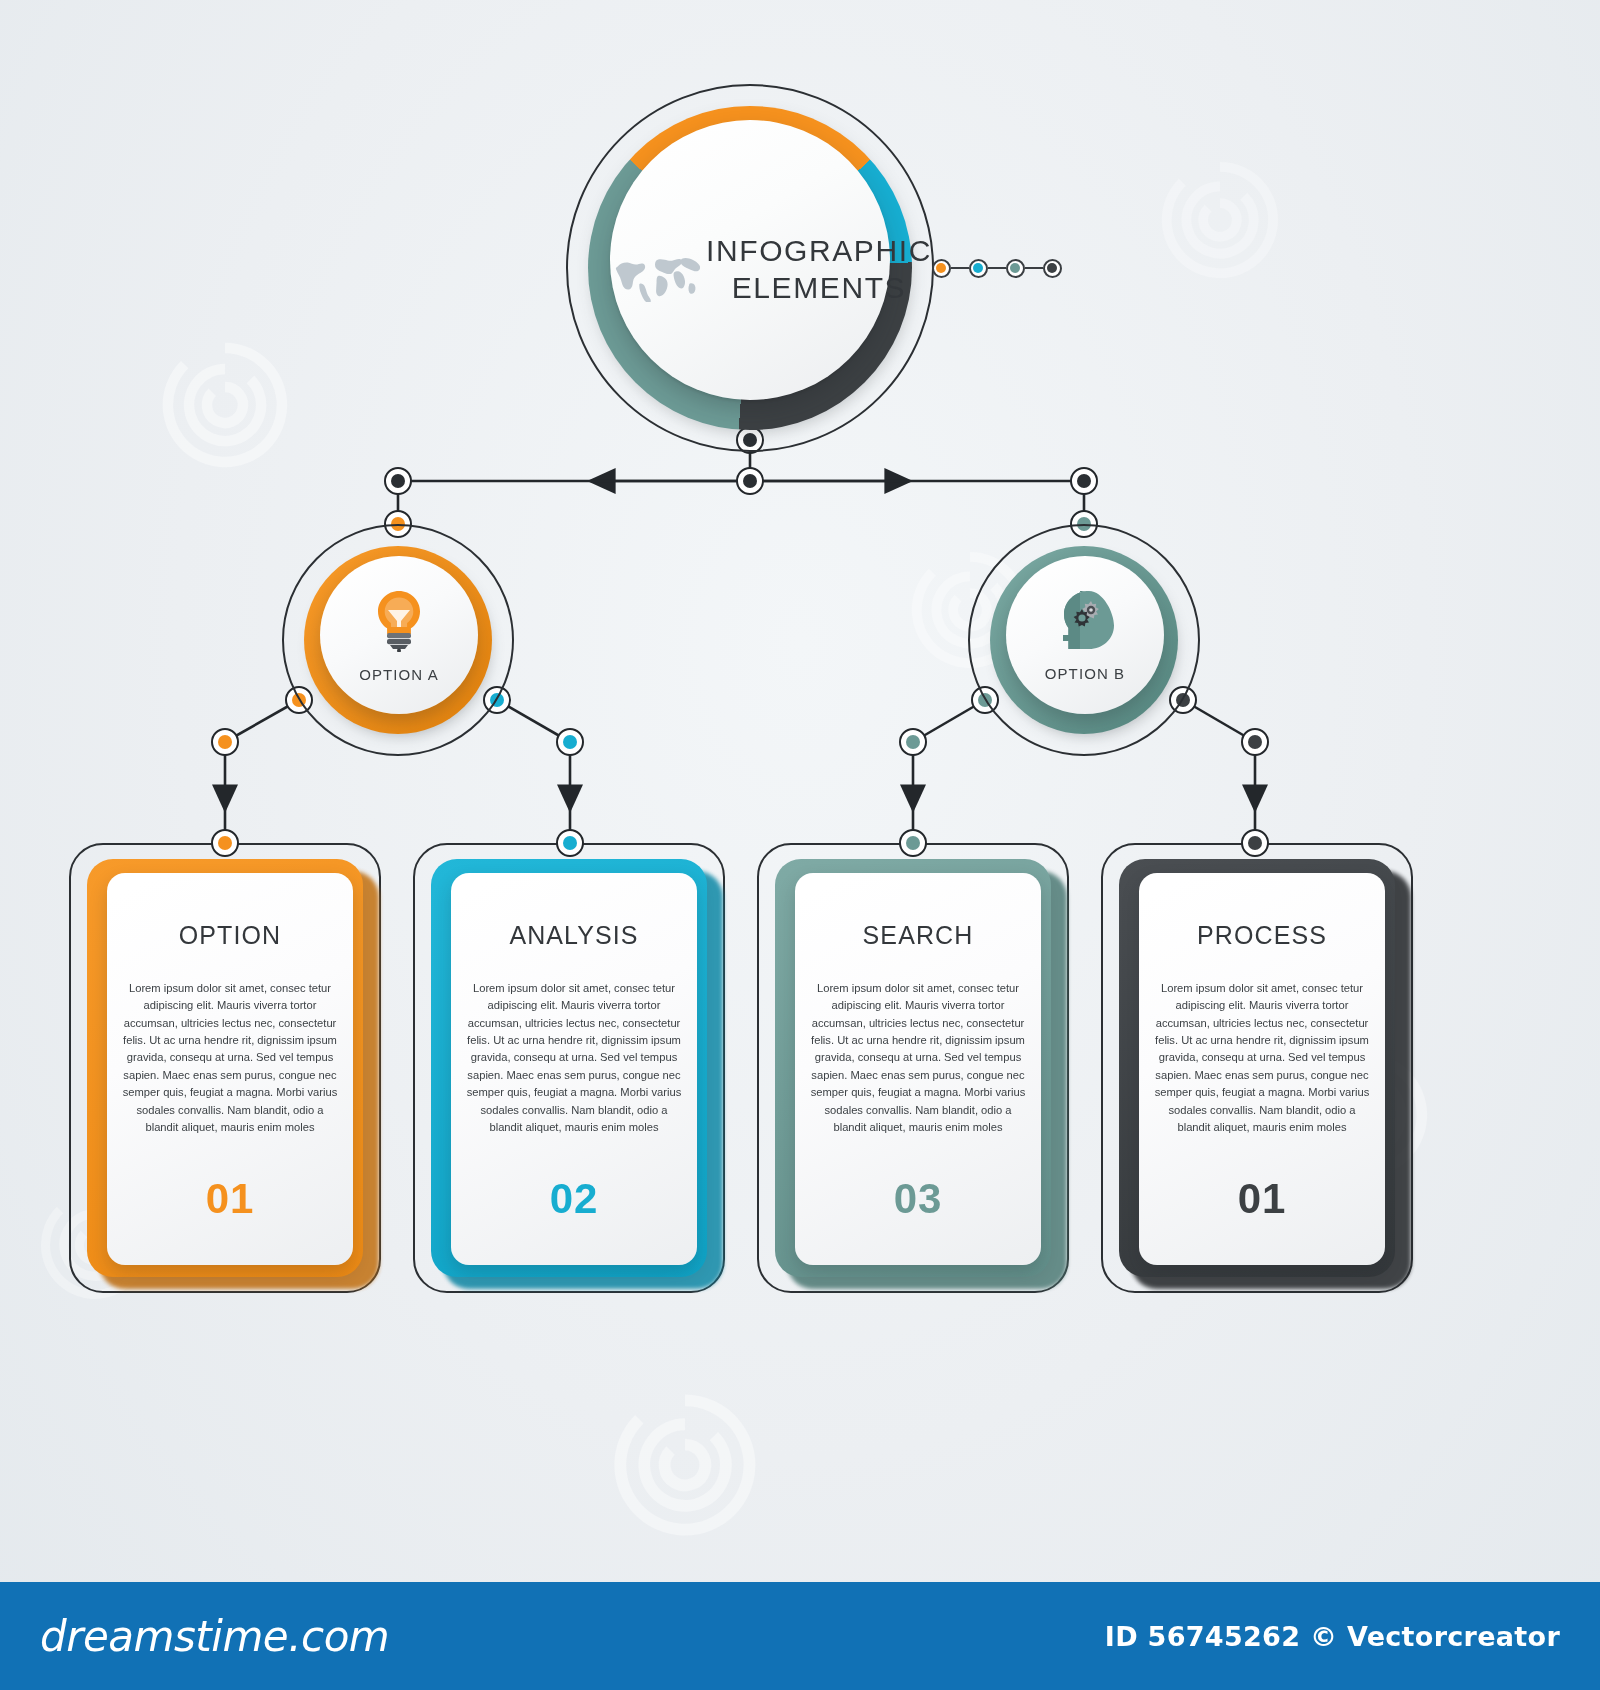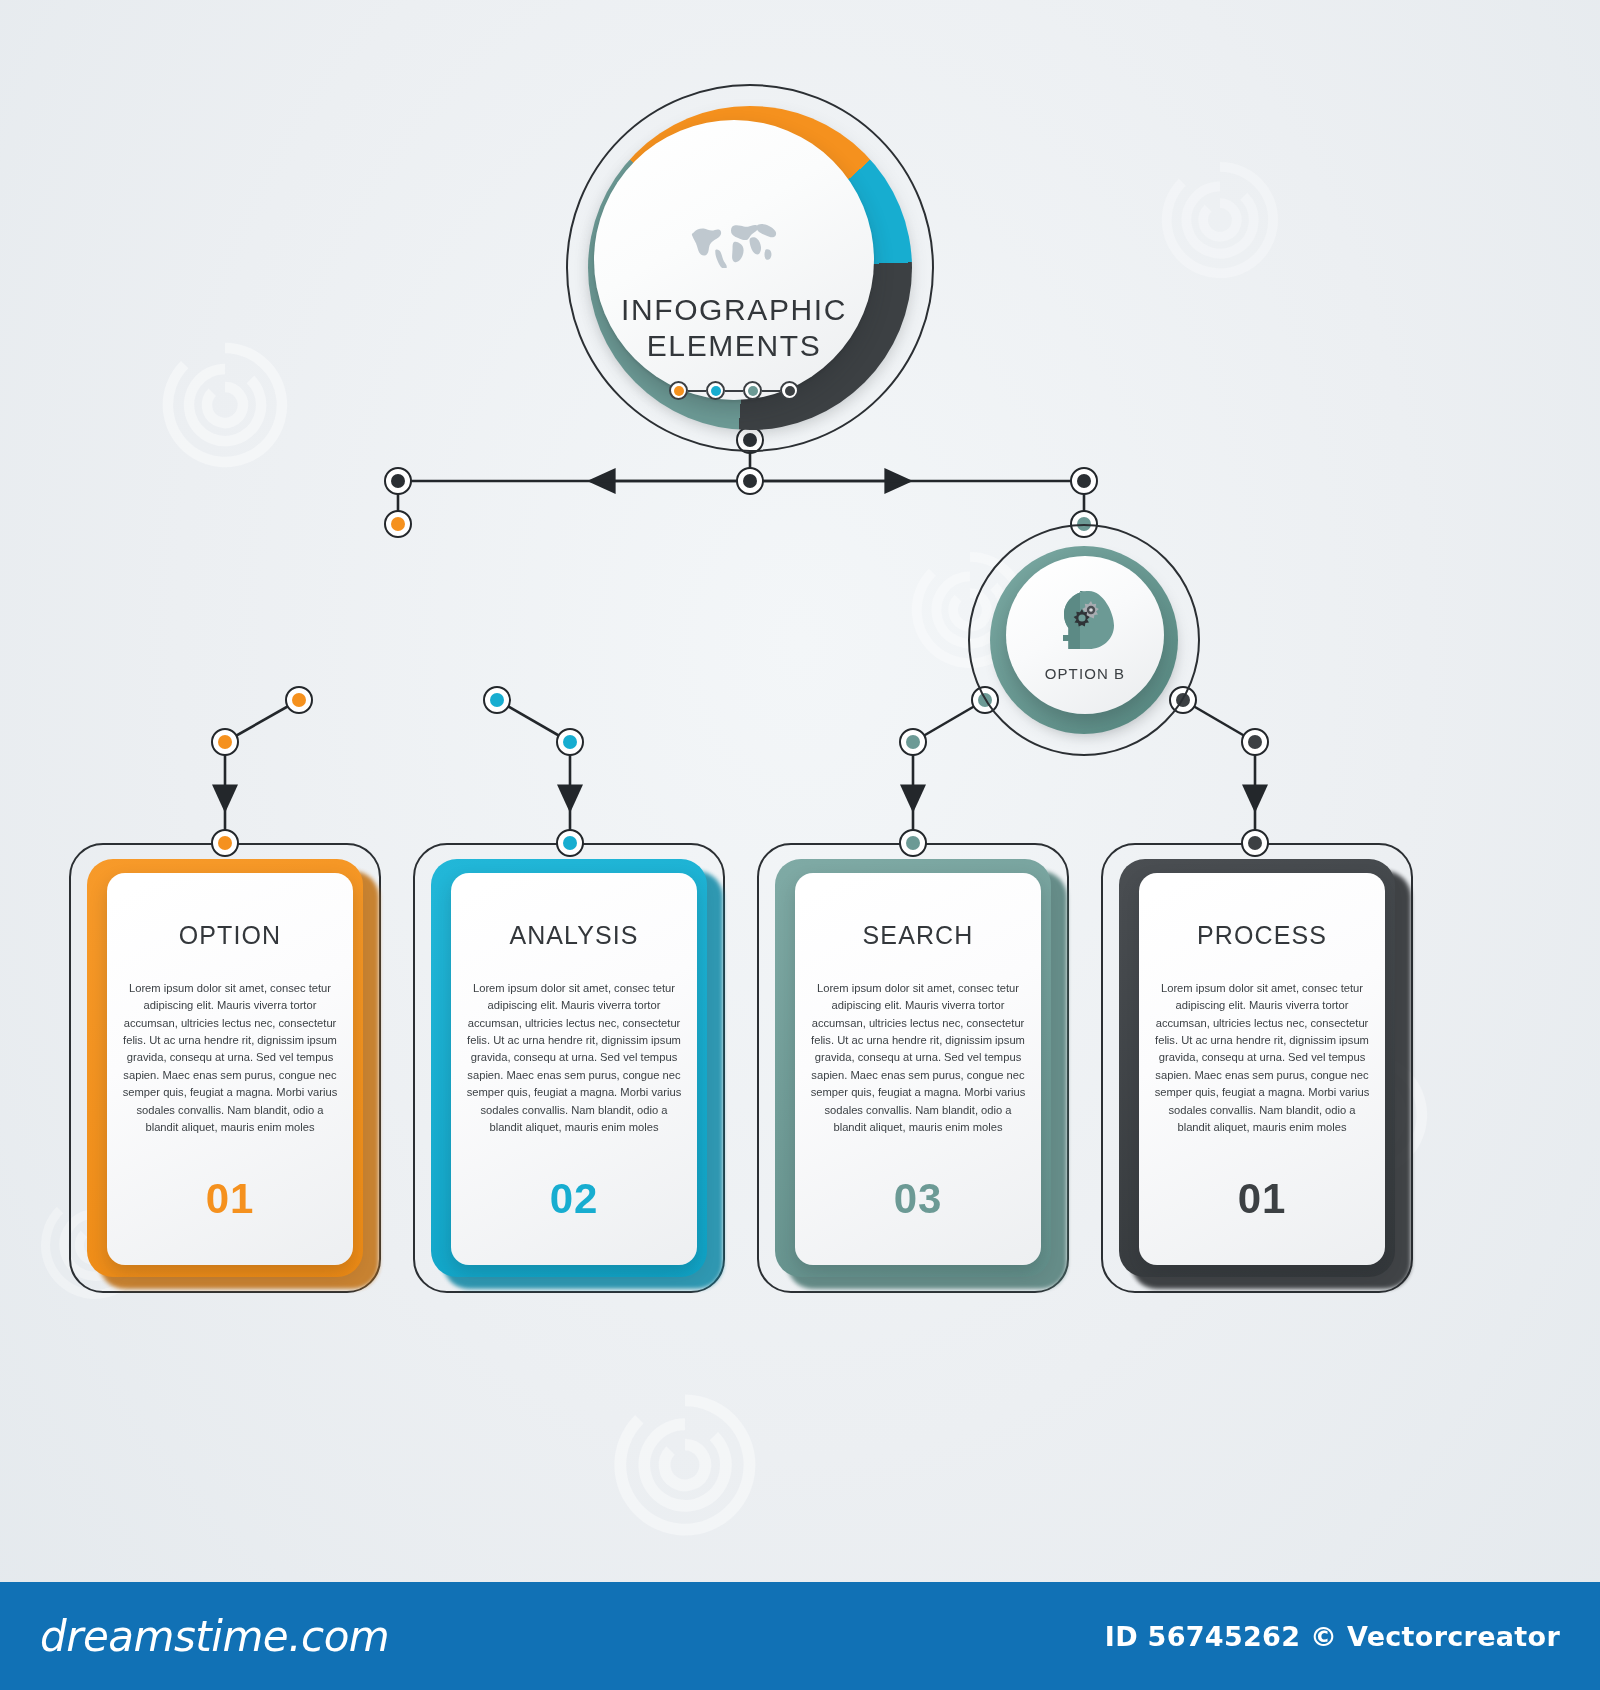--- a/index.html
+++ b/index.html
@@ -53,29 +53,29 @@
   .hero-shadow {
     position: absolute;
     left: 30px; top: 34px;
     width: 312px; height: 312px;
     border-radius: 50%;
     background: rgba(40,45,50,.30);
     filter: blur(9px);
   }
   .hero-disc {
     position: absolute;
-    left: 28px; top: 36px;
+    left: 44px; top: 36px;
     width: 280px; height: 280px;
     border-radius: 50%;
     background: linear-gradient(150deg, #ffffff 8%, #fbfcfc 40%, #eceef0 100%);
     box-shadow: 0 10px 20px rgba(30,35,40,.22), 0 2px 3px rgba(0,0,0,.10);
     display: flex;
-    flex-direction: column;
+    flex-direction: row;
     align-items: center;
-    justify-content: flex-end;
+    justify-content: flex-start;
   }
   .hero-map { margin-top: 38px; opacity: .9; }
   .hero-title {
     margin-top: 20px;
     font-size: 30px;
     letter-spacing: 1.6px;
     color: #33373b;
     text-align: center;
     line-height: 1.22;
     font-weight: 400;
@@ -405,20 +405,39 @@
             <i style="background:#6C9A95"></i>
           </span>
         <span class="hdot-link"></span>
         <span class="hdot">
             <i style="background:#3C4043"></i>
           </span>
       </div>
     </div>
   </div>
 
+  <div class="opt" style="left:282px;top:524px">
+    <div class="opt-outline"></div>
+    <div class="opt-shadow"></div>
+    <div class="opt-ring" style="background:linear-gradient(135deg,#F79A2A,#E0810C);"></div>
+    <div class="opt-disc">
+      <span>
+        <svg width="58" height="64" viewBox="0 0 58 64">
+          <path d="M29 3C17.4 3 8 12.1 8 23.4c0 7 3.6 13.2 9.1 16.9V46h23.8v-5.7C46.4 36.6 50 30.4 50 23.4 50 12.1 40.6 3 29 3z" fill="#F5911E"></path>
+          <path d="M29 9.5c-7.9 0-14.3 6.2-14.3 13.9 0 4.8 2.5 9 6.2 11.5V39h16.2v-4.1c3.7-2.5 6.2-6.7 6.2-11.5C43.3 15.7 36.9 9.5 29 9.5z" fill="#FFFFFF" opacity=".25"></path>
+          <path d="M18 22h22l-9 11v6h-4v-6z" fill="#ffffff" opacity=".85"></path>
+          <rect x="17" y="45" width="24" height="5.2" rx="2" fill="#6D7278"></rect>
+          <rect x="17" y="51" width="24" height="5.2" rx="2" fill="#585D63"></rect>
+          <path d="M20 57h18l-3 4H23z" fill="#4C5157"></path>
+          <circle cx="29" cy="62.5" r="2" fill="#3A3E43"></circle>
+        </svg>
+      </span>
+      <div class="opt-label">OPTION A</div>
+    </div>
+  </div>
 
   <div class="opt" style="left:968px;top:524px">
     <div class="opt-outline"></div>
     <div class="opt-shadow"></div>
     <div class="opt-ring" style="background:linear-gradient(135deg,#7BA9A3,#55867F);"></div>
     <div class="opt-disc">
       <span>
         <svg width="62" height="62" viewBox="0 0 62 62">
           <path d="M35 2C21 2 10 12.5 10 25.5c0 5 1.6 9.6 4.4 13.4V46H9v6h5.4v8H35c14 0 25-10.5 25-23.5S49 2 35 2z" fill="#6C9A95"></path>
           <path d="M35 2C21 2 10 12.5 10 25.5c0 5 1.6 9.6 4.4 13.4V46H9v6h5.4v8H26V2z" fill="#5C8A85"></path>

